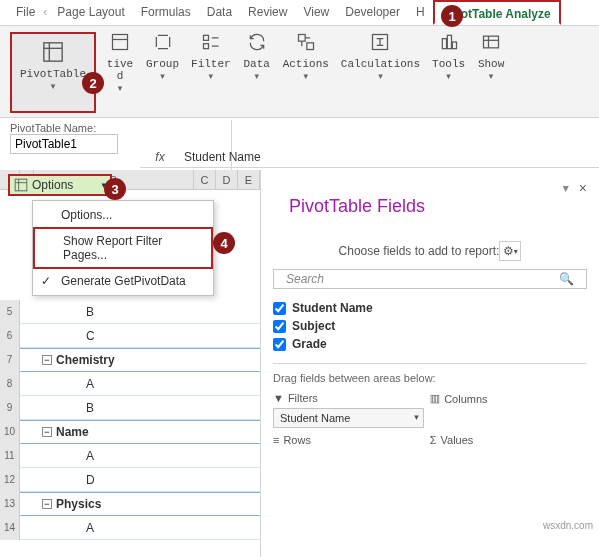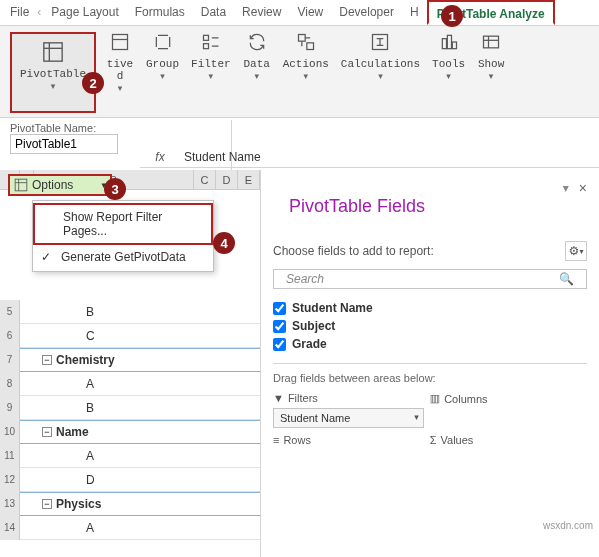--- a/index.html
+++ b/index.html
@@ -14,21 +14,21 @@
     position: relative;
     color: #333;
   }
   .ribbon-tabs {
     display: flex;
     align-items: stretch;
     height: 26px;
     font-size: 12px;
     border-bottom: 1px solid #d4d4d4;
     background: #fff;
-    padding-left: 2px;
+    padding-left: 8px;
     white-space: nowrap;
   }
   .ribbon-tabs .tab {
     padding: 5px 8px 4px;
     color: #5e5e5e;
     position: relative;
   }
   .ribbon-tabs .tab.active {
     background: #fff;
     color: #217346;
@@ -156,21 +156,21 @@
     flex-direction: column;
     gap: 8px;
     background: #fff;
   }
   .fields-pane h2 {
     margin: 16px;
     font-size: 18px;
     color: #a21caf;
     font-weight: 400;
   }
-  .pane-row { display: flex; justify-content: space-between; align-items: center; font-size: 12px; color: #555; }
+  .pane-row { display: flex; justify-content: center; align-items: center; font-size: 12px; color: #555; }
   .gear { width: 22px; height: 20px; border: 1px solid #ccc; display:flex; align-items:center; justify-content:center; font-size:12px; }
   .search-box {
     border: 1px solid #c4c4c4;
     height: 20px;
     display: flex; align-items: center;
     padding: 0 12px;
     color: #888;
     font-style: italic;
     justify-content: space-between;
   }
@@ -329,20 +329,23 @@
       <rect x="2" y="2" width="20" height="20"></rect>
       <line x1="8" y1="2" x2="8" y2="22"></line>
       <line x1="2" y1="8" x2="22" y2="8"></line>
     </svg>
   <span>Options</span>
   <span style="margin-left:auto;font-size:9px">▾</span>
 </div>
 <div class="step-badge" style="top:178px;left:104px">3</div>
 
 <div class="context-menu">
+  <div class="item">
+    <span>Options...</span>
+  </div>
   <div class="item highlight">
     <span>Show Report Filter Pages...</span>
   </div>
   <div class="item">
     <span class="check">✓</span>
     <span>Generate GetPivotData</span>
   </div>
 </div>
 <div class="step-badge" style="top:232px;left:213px">4</div>
 

